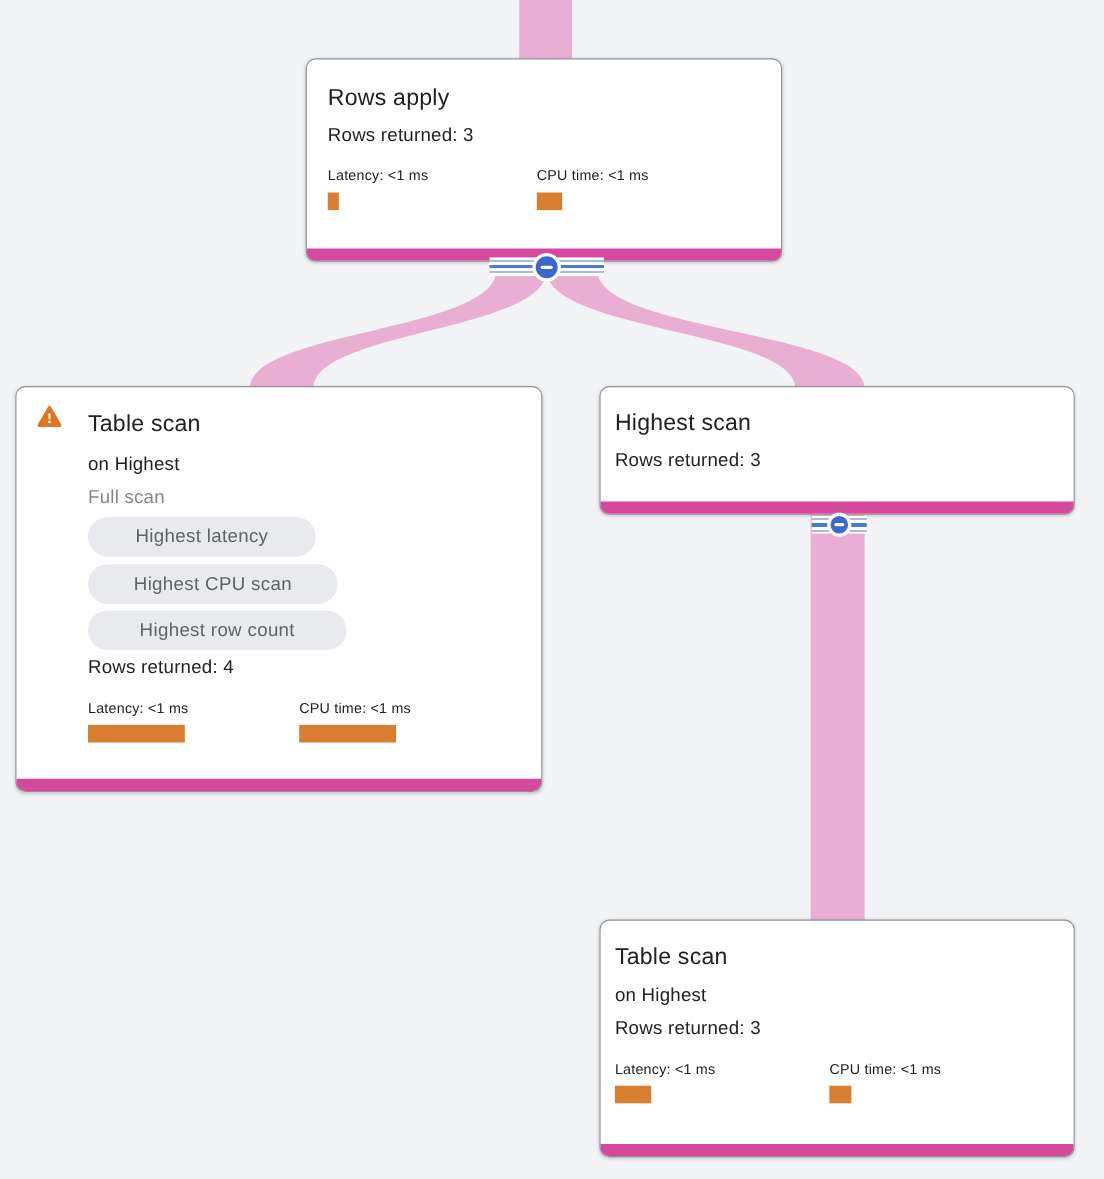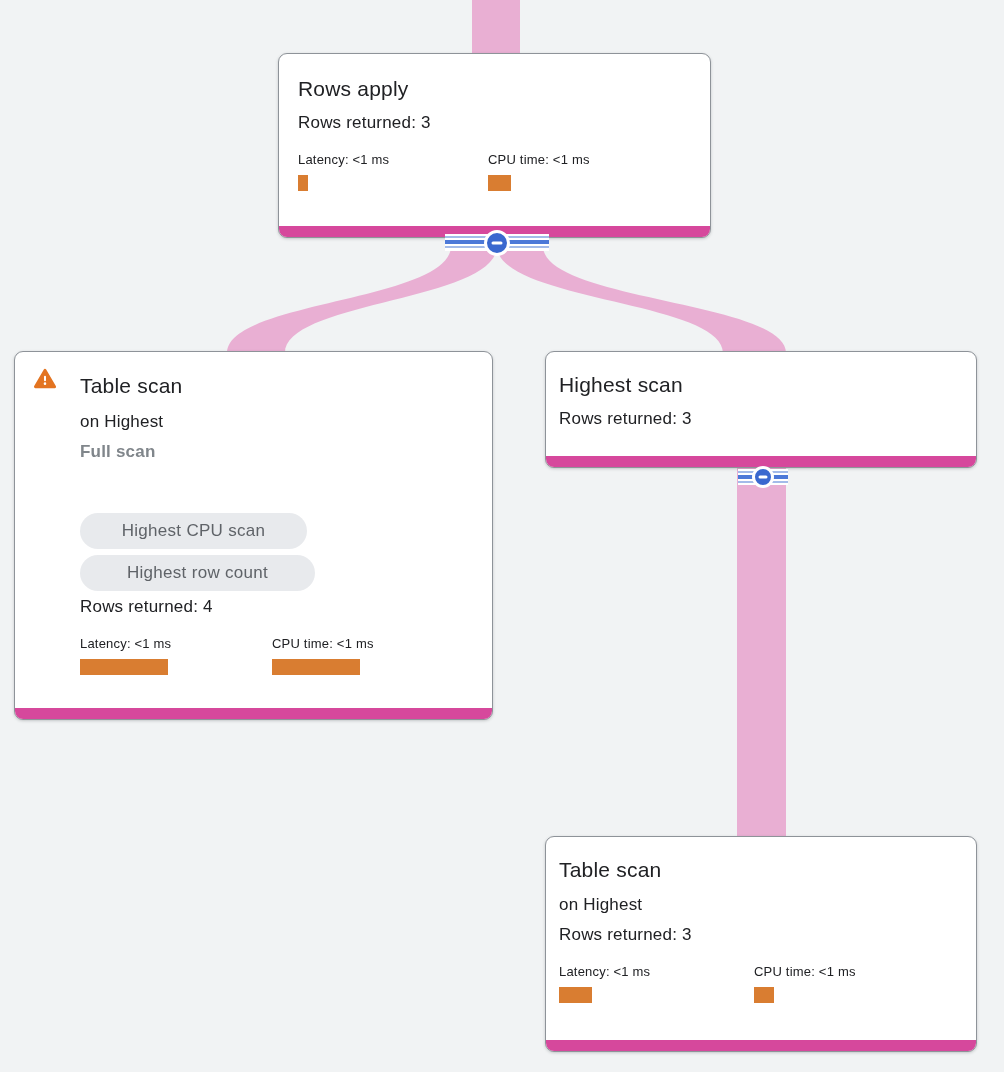--- a/index.html
+++ b/index.html
@@ -13,21 +13,21 @@
   html,body{font-family:"Liberation Sans",sans-serif;}
   #canvas{position:relative;width:1004px;height:1072px;background:var(--canvas-bg);overflow:hidden;}
   #edges{position:absolute;left:0;top:0;z-index:0;}
   .edge{fill:var(--edge-pink);}
   .card{position:absolute;z-index:1;background:#fff;border:1px solid var(--card-border);
         border-radius:9px;box-shadow:0 1px 3px rgba(60,64,67,.25);}
   .accent{position:absolute;left:0;right:0;bottom:0;height:11px;background:var(--accent-magenta);
           border-radius:0 0 8px 8px;}
   .title{position:absolute;font-size:21px;font-weight:500;letter-spacing:.2px;color:var(--text-dark);white-space:nowrap;}
   .line{position:absolute;font-size:17px;letter-spacing:.2px;color:var(--text-dark);line-height:20px;white-space:nowrap;}
-  .line.gray{color:var(--text-gray);font-weight:bold;}
+  .line.gray{color:var(--text-gray);}
   .badge{position:absolute;height:36px;line-height:36px;border-radius:18px;background:var(--badge-bg);
          color:var(--badge-text);font-size:17px;letter-spacing:.3px;text-align:center;white-space:nowrap;}
   .metric{position:absolute;}
   .mlabel{font-size:13px;letter-spacing:.2px;color:var(--text-dark);line-height:20px;white-space:nowrap;}
   .mbar{height:16px;margin-top:5px;background:var(--bar-orange);}
   .collapse{position:absolute;z-index:2;
     background:linear-gradient(to bottom,#fff 0 2px,var(--stripe-light) 2px 4px,#fff 4px 6.5px,
       var(--stripe-dark) 6.5px 10px,#fff 10px 12.5px,var(--stripe-light) 12.5px 14.5px,#fff 14.5px 100%);
     cursor:pointer;}
   .ccircle{position:absolute;left:50%;top:50%;transform:translate(-50%,-50%);
@@ -74,20 +74,21 @@
 
   <div class="card" style="left:14px;top:351px;width:479px;height:369px;">
     <svg class="warn" viewBox="0 0 24 22">
       <path d="M12 2 L22.5 20 H1.5 Z" fill="var(--warning-orange)" stroke="var(--warning-orange)" stroke-width="3" stroke-linejoin="round"></path>
       <rect x="10.9" y="8" width="2.2" height="6" rx="1.1" fill="#fff"></rect>
       <circle cx="12" cy="16.6" r="1.4" fill="#fff"></circle>
     </svg>
     <div class="title" style="left:65px;top:22px">Table scan</div>
     <div class="line" style="left:65px;top:60px">on Highest</div>
     <div class="line gray" style="left:65px;top:90px">Full scan</div>
+    <div class="badge" style="left:65px;top:118px;width:207px">Highest latency</div>
     <div class="badge" style="left:65px;top:161px;width:227px">Highest CPU scan</div>
     <div class="badge" style="left:65px;top:203px;width:235px">Highest row count</div>
     <div class="line" style="left:65px;top:245px">Rows returned: 4</div>
     <div class="metric" style="left:65px;top:282px">
       <div class="mlabel">Latency: &lt;1 ms</div>
       <div class="mbar" style="width:88px"></div>
     </div>
     <div class="metric" style="left:257px;top:282px">
       <div class="mlabel">CPU time: &lt;1 ms</div>
       <div class="mbar" style="width:88px"></div>

